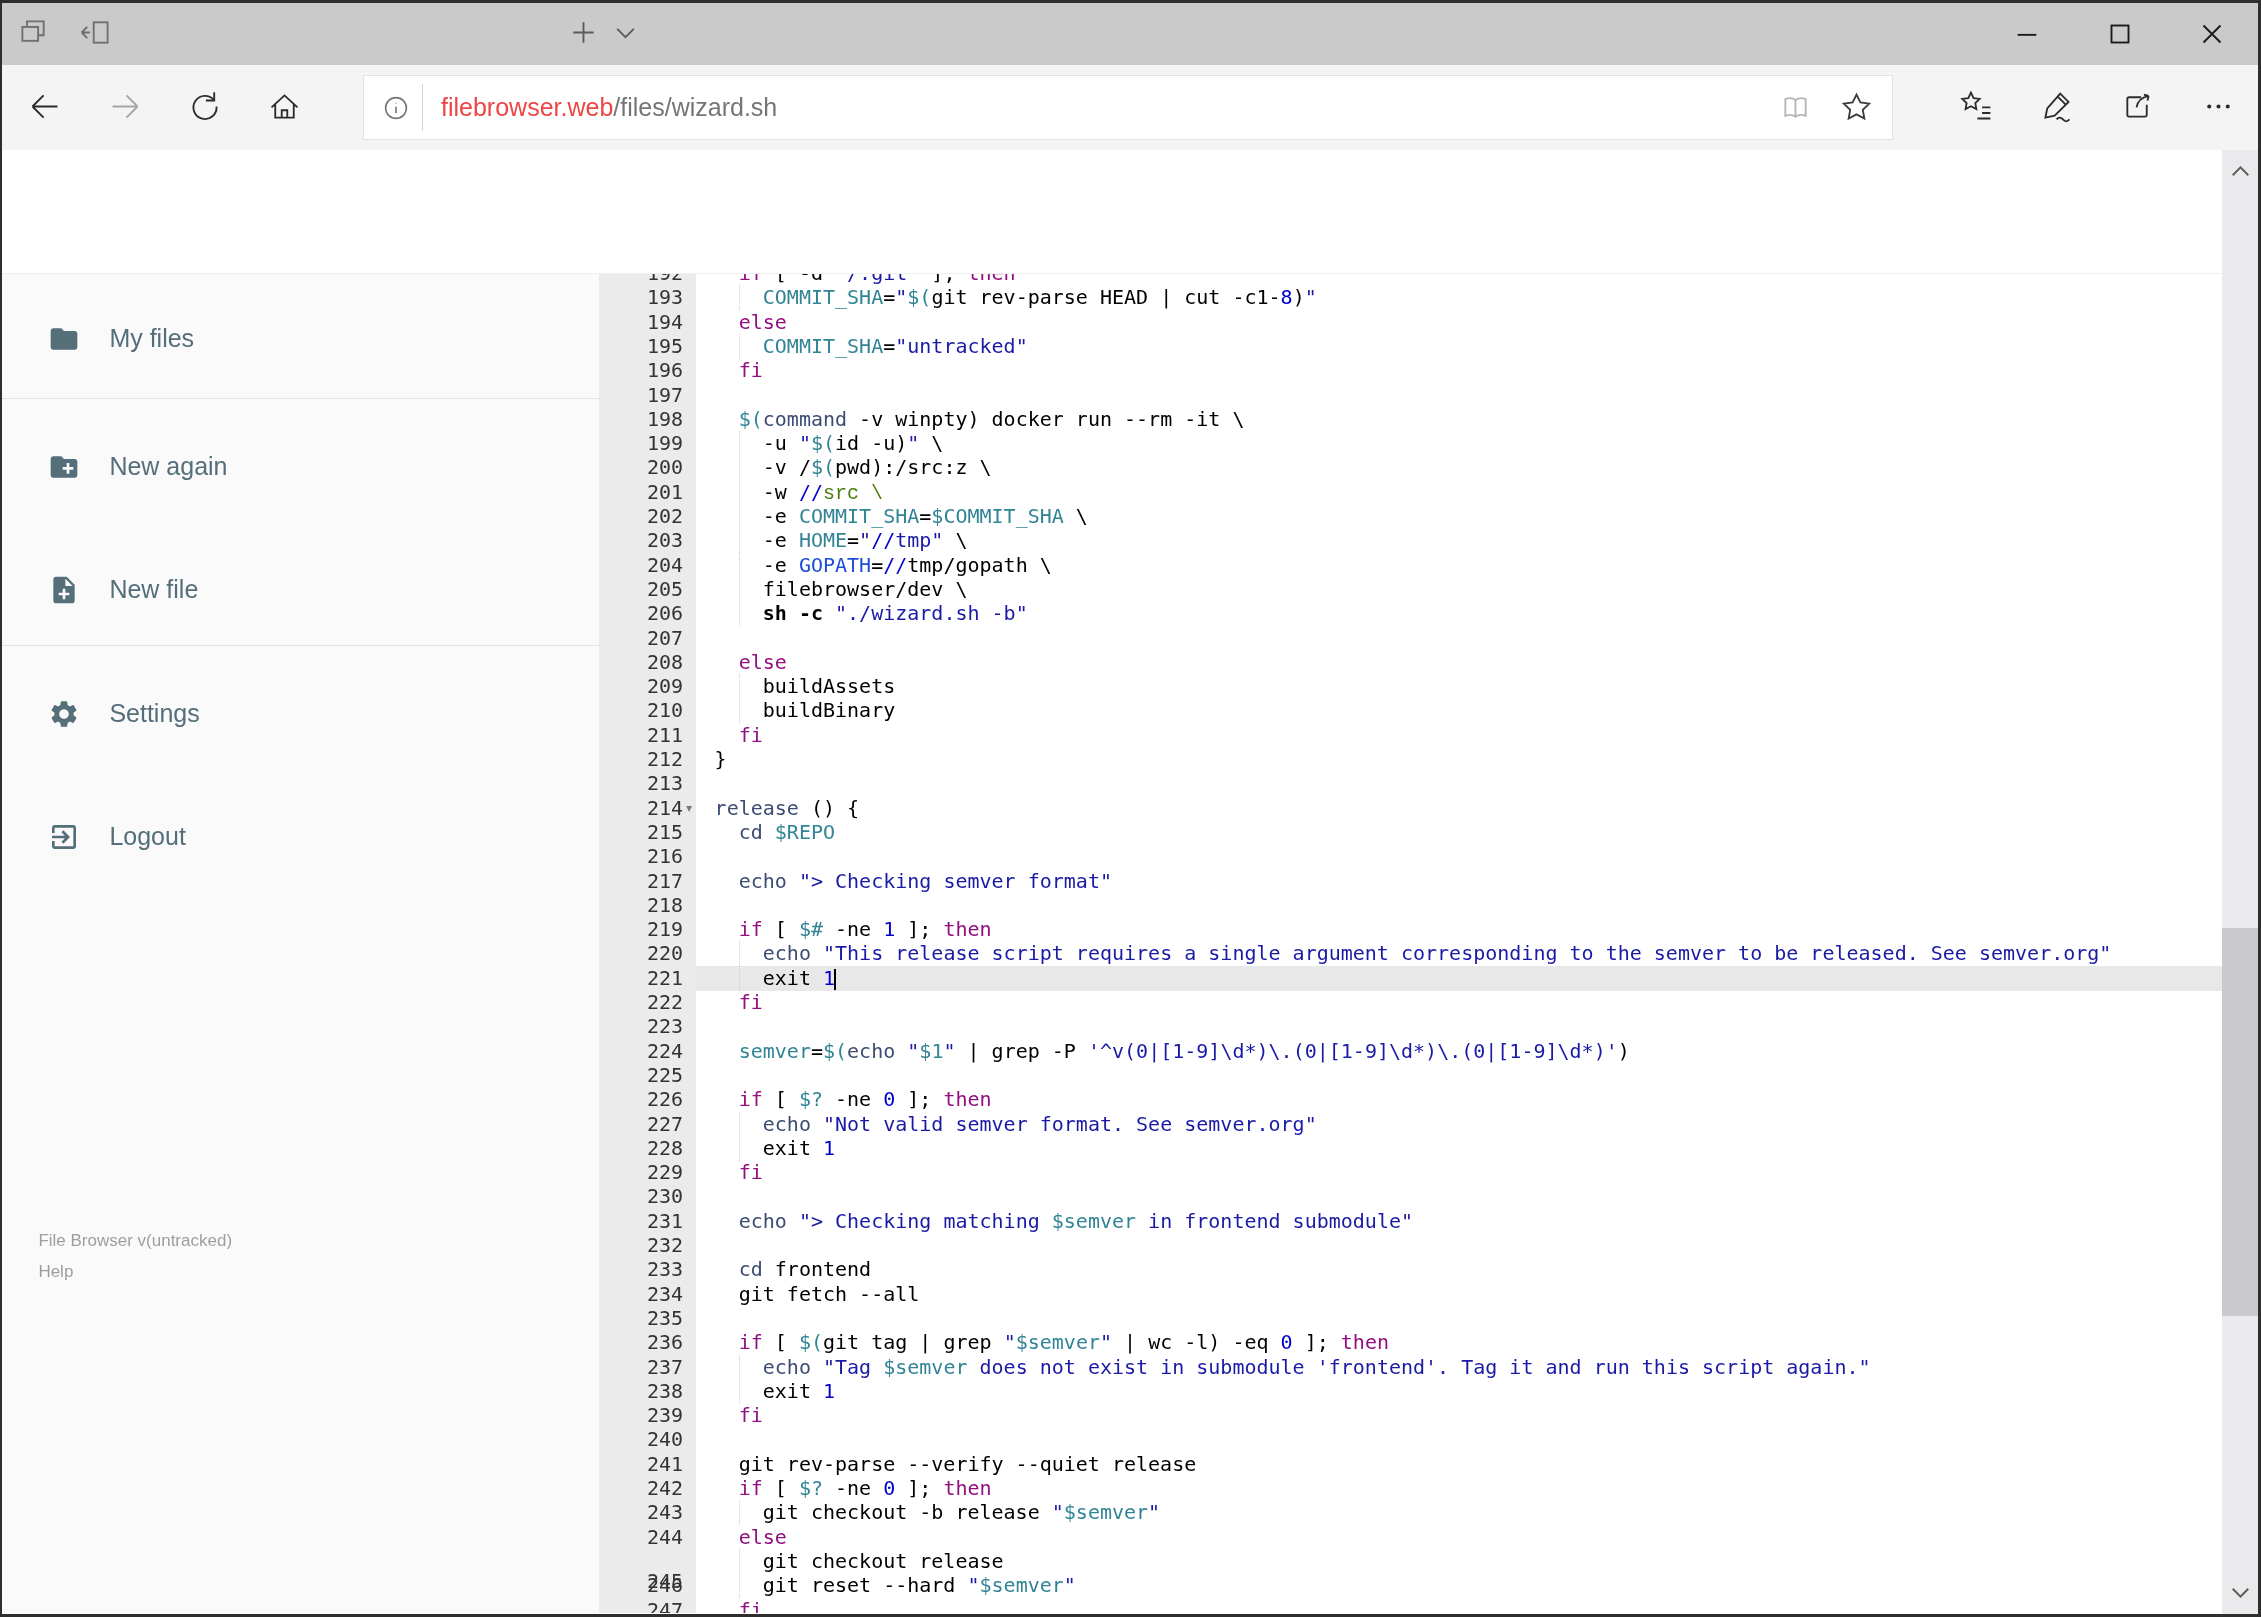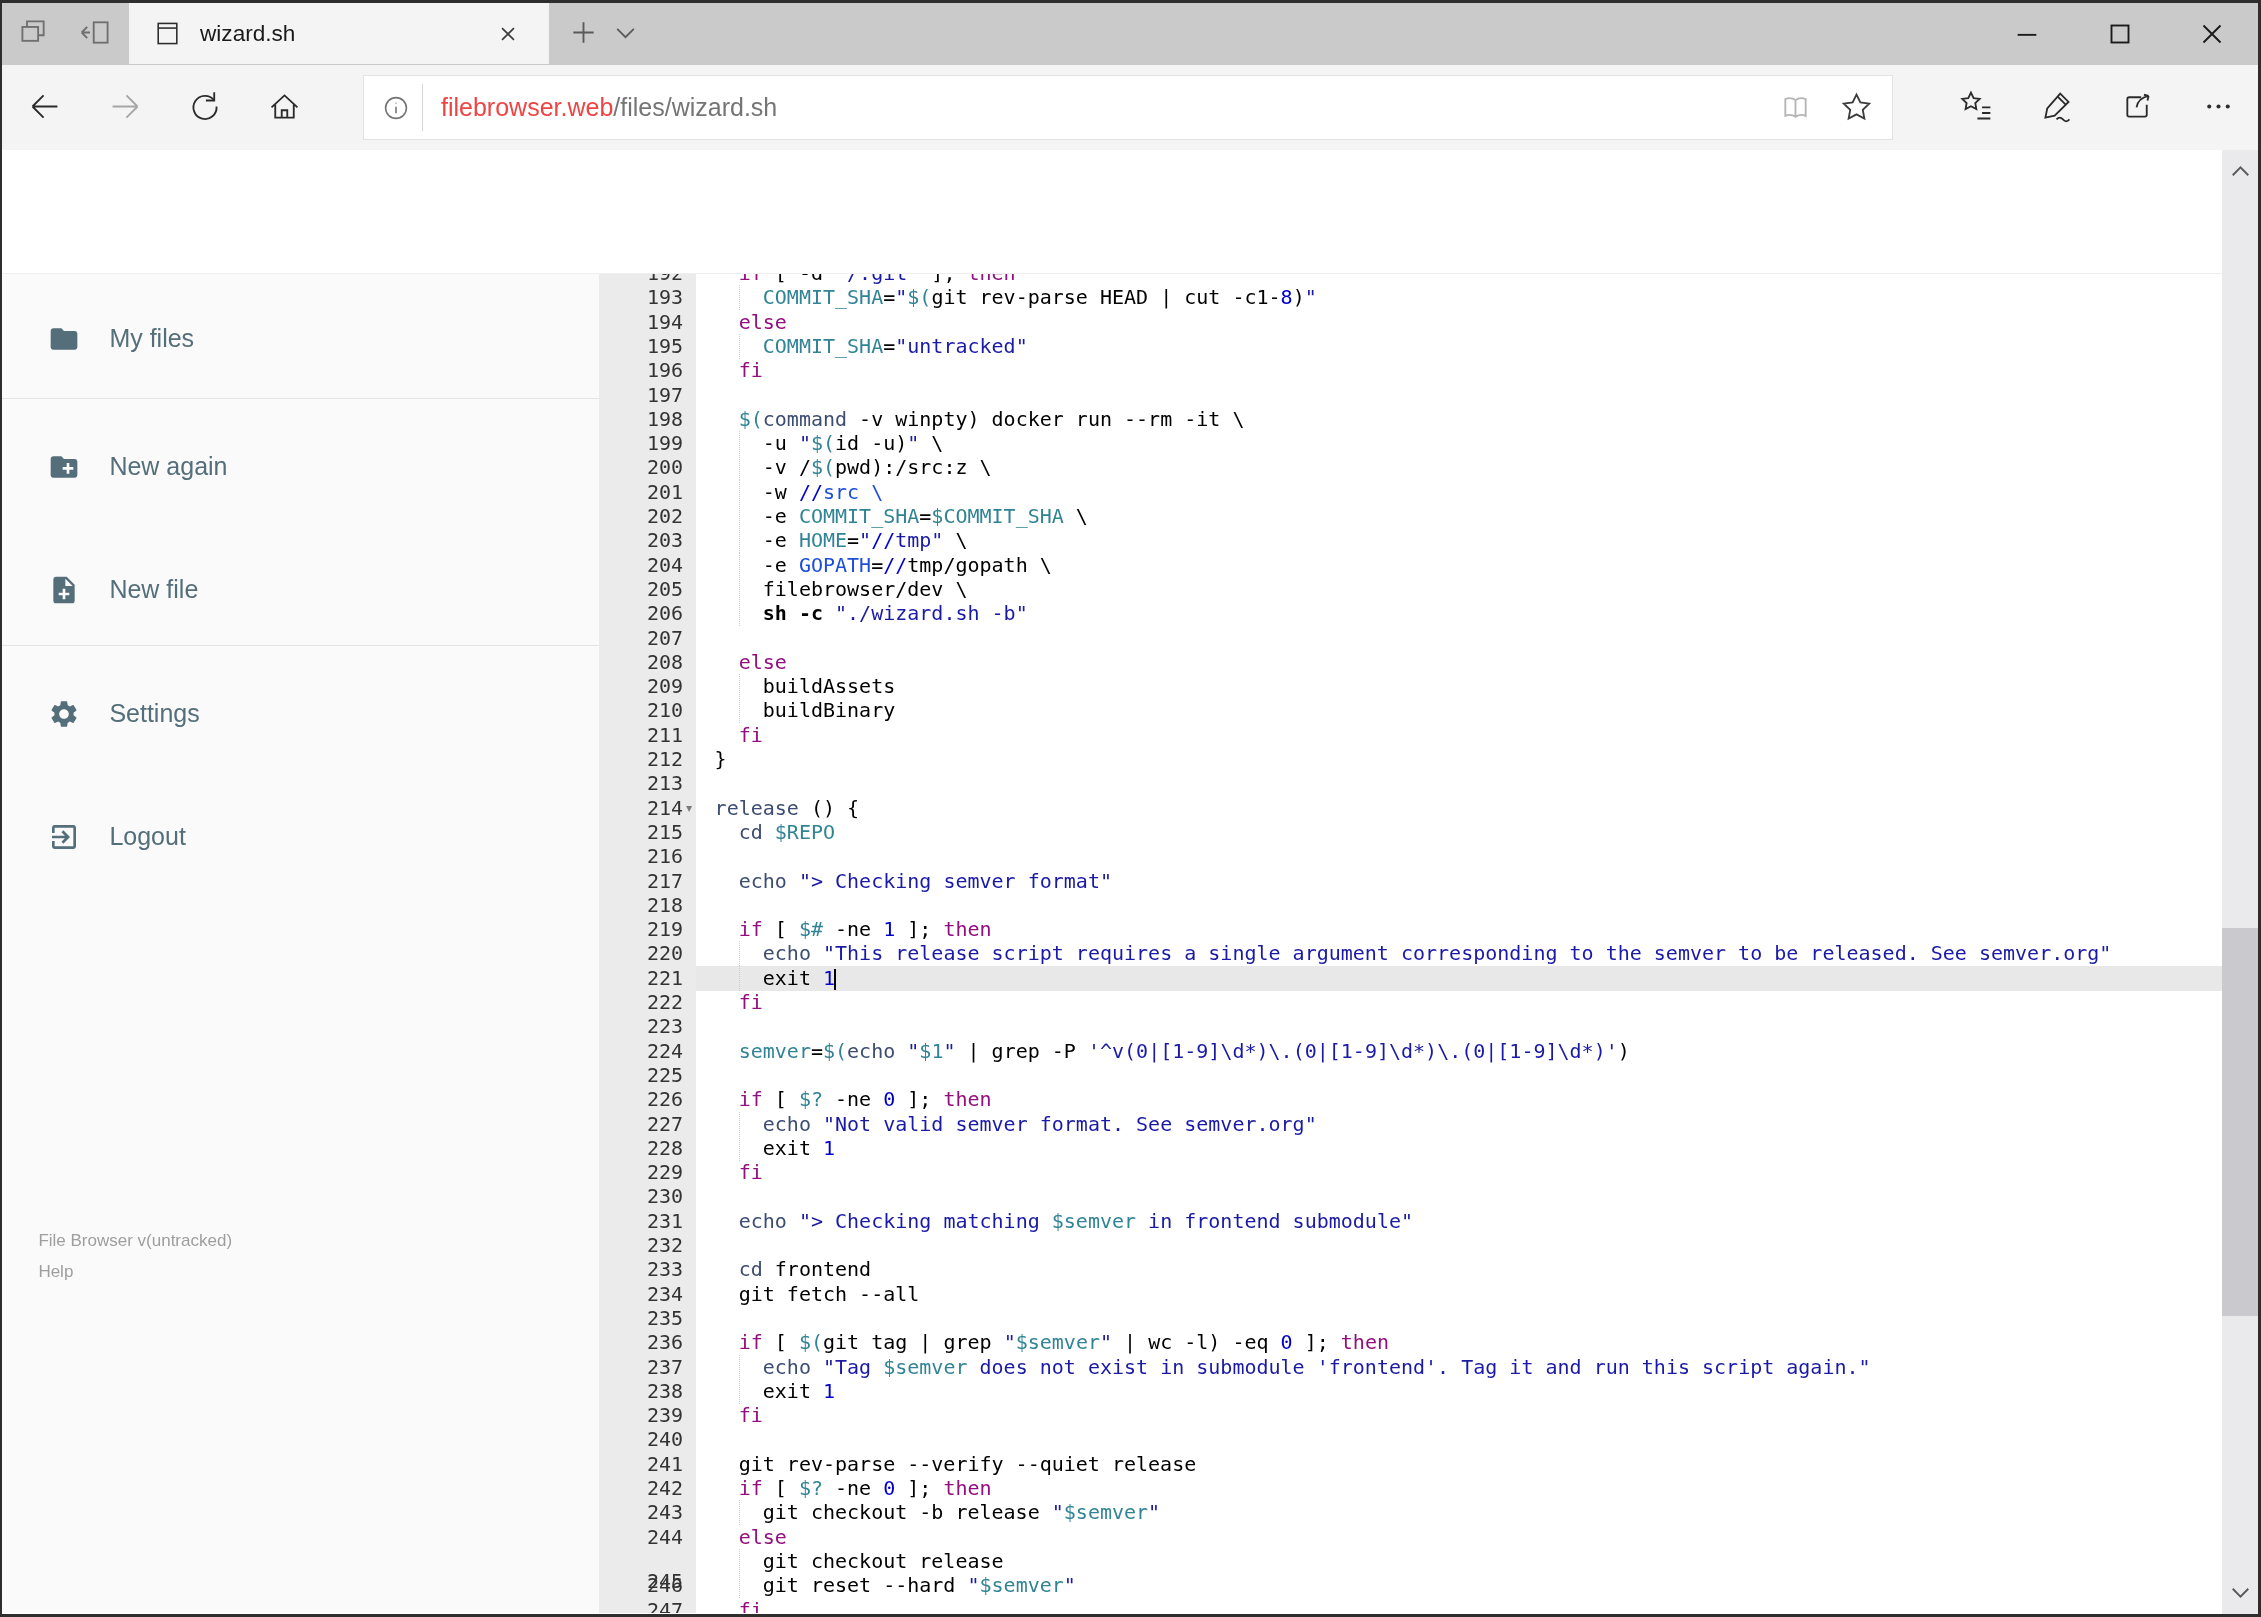--- a/index.html
+++ b/index.html
@@ -96,34 +96,20 @@
         <path d="M13 14 V8 H31 V23 H25"></path>
       </svg>
   </button>
   <button class="abs tb-icon" style="left:78px;">
     <svg viewBox="0 0 40 40">
         <rect x="17" y="9" width="15" height="22"></rect>
         <path d="M13 20 H4 M4 20 l6 -6 M4 20 l6 6"></path>
       </svg>
   </button>
 
-  <div class="abs tab">
-    <span class="abs tab-fav">
-      <svg viewBox="0 0 40 40">
-          <rect x="8" y="7" width="24" height="26"></rect>
-          <path d="M8 13 H32"></path>
-        </svg>
-    </span>
-    <span class="abs tab-title">wizard.sh</span>
-    <button class="abs tab-close">
-      <svg viewBox="0 0 40 40">
-          <path d="M13 13 L27 27 M27 13 L13 27"></path>
-        </svg>
-    </button>
-  </div>
 
   <button class="abs newtab">
     <svg viewBox="0 0 40 40">
         <path d="M20 9 V31 M9 20 H31"></path>
       </svg>
   </button>
   <button class="abs tabchev">
     <svg viewBox="0 0 40 40">
         <path d="M11 16 L20 25 L29 16"></path>
       </svg>
@@ -388,21 +374,21 @@
   <div id="codearea">
       <div class="cline" style="top: -13px;"><span style="color: rgb(0, 0, 0);">  </span><span style="color: rgb(147, 15, 128);">if</span><span style="color: rgb(0, 0, 0);"> [ -d </span><span style="color: rgb(26, 26, 166);">"/.git"</span><span style="color: rgb(0, 0, 0);"> ]; </span><span style="color: rgb(147, 15, 128);">then</span></div>
       <div class="cline" style="top: 11.4px;"><span class="guide"></span><span style="color: rgb(0, 0, 0);">    </span><span style="color: rgb(49, 132, 149);">COMMIT_SHA</span><span style="color: rgb(0, 0, 0);">=</span><span style="color: rgb(26, 26, 166);">"</span><span style="color: rgb(49, 132, 149);">$(</span><span style="color: rgb(0, 0, 0);">git rev-parse HEAD | cut -c1-</span><span style="color: rgb(0, 0, 205);">8</span><span style="color: rgb(0, 0, 0);">)</span><span style="color: rgb(26, 26, 166);">"</span></div>
       <div class="cline" style="top: 36px;"><span style="color: rgb(0, 0, 0);">  </span><span style="color: rgb(147, 15, 128);">else</span></div>
       <div class="cline" style="top: 60px;"><span class="guide"></span><span style="color: rgb(0, 0, 0);">    </span><span style="color: rgb(49, 132, 149);">COMMIT_SHA</span><span style="color: rgb(0, 0, 0);">=</span><span style="color: rgb(26, 26, 166);">"untracked"</span></div>
       <div class="cline" style="top: 84px;"><span style="color: rgb(0, 0, 0);">  </span><span style="color: rgb(147, 15, 128);">fi</span></div>
       <div class="cline" style="top: 109px;"></div>
       <div class="cline" style="top: 133px;"><span style="color: rgb(0, 0, 0);">  </span><span style="color: rgb(49, 132, 149);">$(</span><span style="color: rgb(60, 76, 114);">command</span><span style="color: rgb(0, 0, 0);"> -v winpty) docker run --rm -it \</span></div>
       <div class="cline" style="top: 157px;"><span class="guide"></span><span style="color: rgb(0, 0, 0);">    -u </span><span style="color: rgb(26, 26, 166);">"</span><span style="color: rgb(49, 132, 149);">$(</span><span style="color: rgb(0, 0, 0);">id -u)</span><span style="color: rgb(26, 26, 166);">"</span><span style="color: rgb(0, 0, 0);"> \</span></div>
       <div class="cline" style="top: 181px;"><span class="guide"></span><span style="color: rgb(0, 0, 0);">    -v /</span><span style="color: rgb(49, 132, 149);">$(</span><span style="color: rgb(0, 0, 0);">pwd):/src:z \</span></div>
-      <div class="cline" style="top: 206px;"><span class="guide"></span><span style="color: rgb(0, 0, 0);">    -w </span><span style="color: rgb(0, 0, 205);">//</span><span style="color: #1d4ed8;">src \</span></div>
+      <div class="cline" style="top: 206px;"><span class="guide"></span><span style="color: rgb(0, 0, 0);">    -w </span><span style="color: rgb(0, 0, 205);">//</span><span style="color: #4d7c0f; font-family: Liberation Mono, monospace;">src \</span></div>
       <div class="cline" style="top: 230px;"><span class="guide"></span><span style="color: rgb(0, 0, 0);">    -e </span><span style="color: rgb(49, 132, 149);">COMMIT_SHA</span><span style="color: rgb(0, 0, 0);">=</span><span style="color: rgb(49, 132, 149);">$COMMIT_SHA</span><span style="color: rgb(0, 0, 0);"> \</span></div>
       <div class="cline" style="top: 254px;"><span class="guide"></span><span style="color: rgb(0, 0, 0);">    -e </span><span style="color: rgb(49, 132, 149);">HOME</span><span style="color: rgb(0, 0, 0);">=</span><span style="color: rgb(26, 26, 166);">"</span><span style="color: rgb(0, 0, 205);">//</span><span style="color: rgb(26, 26, 166);">tmp"</span><span style="color: rgb(0, 0, 0);"> \</span></div>
       <div class="cline" style="top: 279px;"><span class="guide"></span><span style="color: rgb(0, 0, 0);">    -e </span><span style="color: #1d4ed8;">GOPATH</span><span style="color: rgb(0, 0, 0);">=</span><span style="color: rgb(0, 0, 205);">//</span><span style="color: rgb(0, 0, 0);">tmp/gopath \</span></div>
       <div class="cline" style="top: 303px;"><span class="guide"></span><span style="color: rgb(0, 0, 0);">    filebrowser/dev \</span></div>
       <div class="cline" style="top: 327px;"><span class="guide"></span><span style="color: rgb(0, 0, 0); font-weight: bold;">    sh -c </span><span style="color: rgb(26, 26, 166);">"./wizard.sh -b"</span></div>
       <div class="cline" style="top: 352px;"></div>
       <div class="cline" style="top: 376px;"><span style="color: rgb(0, 0, 0);">  </span><span style="color: rgb(147, 15, 128);">else</span></div>
       <div class="cline" style="top: 400px;"><span class="guide"></span><span style="color: rgb(0, 0, 0);">    buildAssets</span></div>
       <div class="cline" style="top: 424px;"><span class="guide"></span><span style="color: rgb(0, 0, 0);">    buildBinary</span></div>
       <div class="cline" style="top: 449px;"><span style="color: rgb(0, 0, 0);">  </span><span style="color: rgb(147, 15, 128);">fi</span></div>

